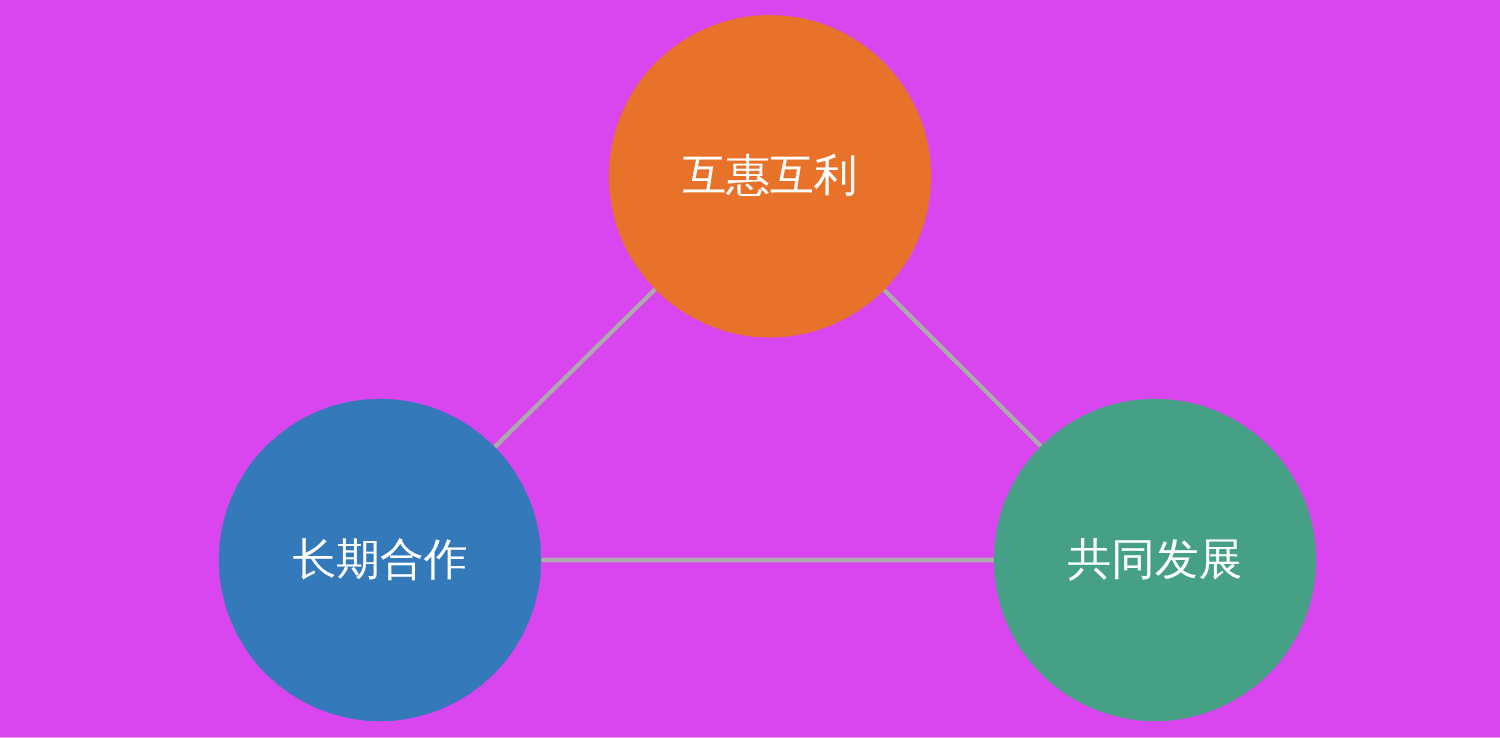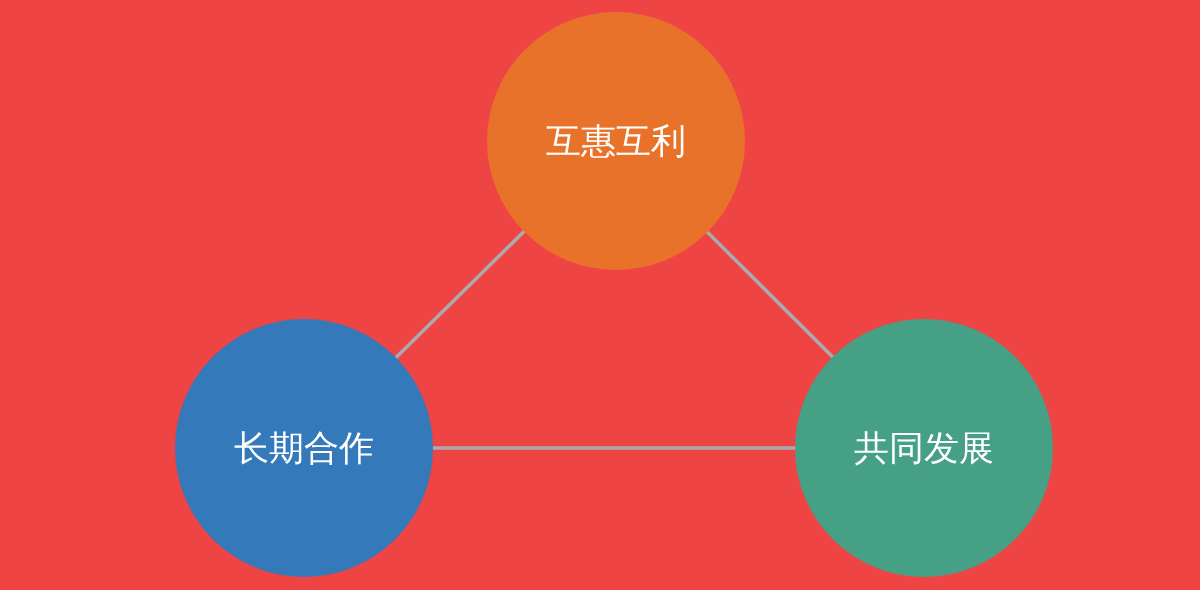--- a/index.html
+++ b/index.html
@@ -4,21 +4,21 @@
 <style>
   html, body {
     margin: 0;
     padding: 0;
     background: #ffffff;
   }
   .stage {
     position: relative;
     width: 1200px;
     height: 590px;
-    background: #ef4444;
+    background: #d946ef;
     overflow: hidden;
     font-family: "DejaVu Sans", "Liberation Sans", sans-serif;
   }
   svg text {
     font-family: "DejaVu Sans", "Liberation Sans", sans-serif;
     font-size: 35px;
     font-weight: 400;
   }
 </style>
 </head>

